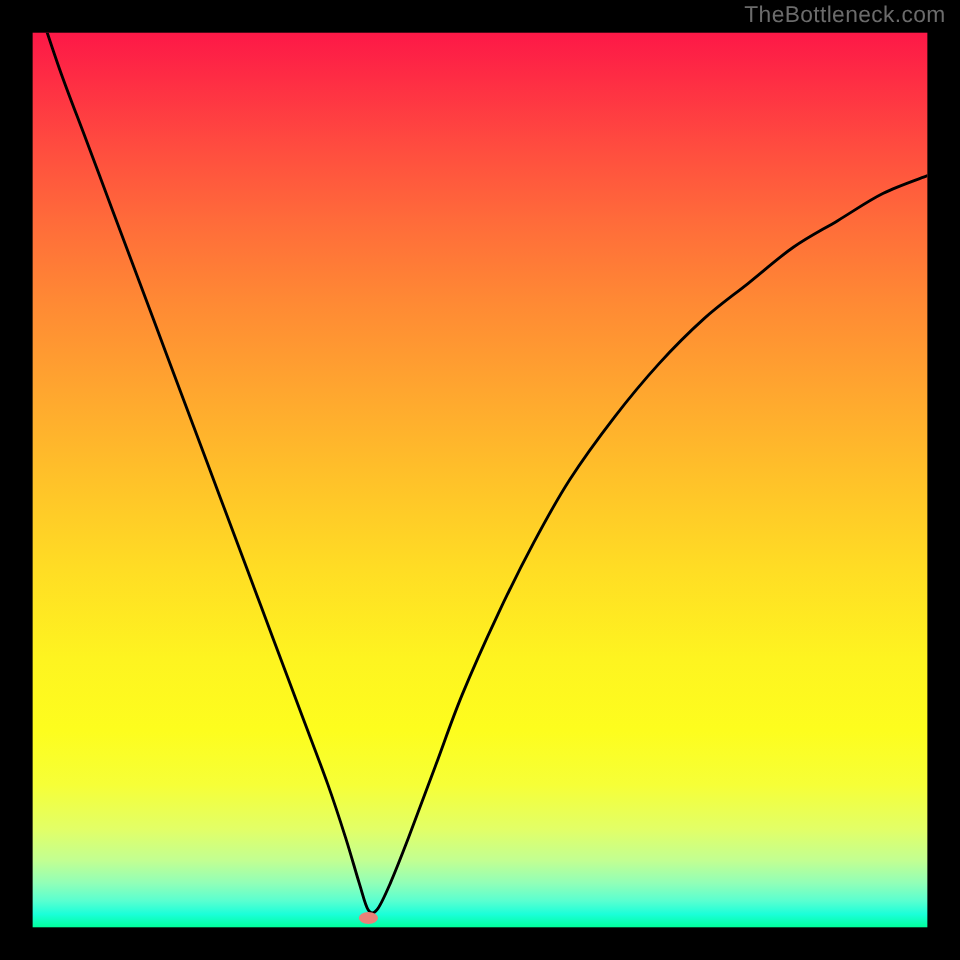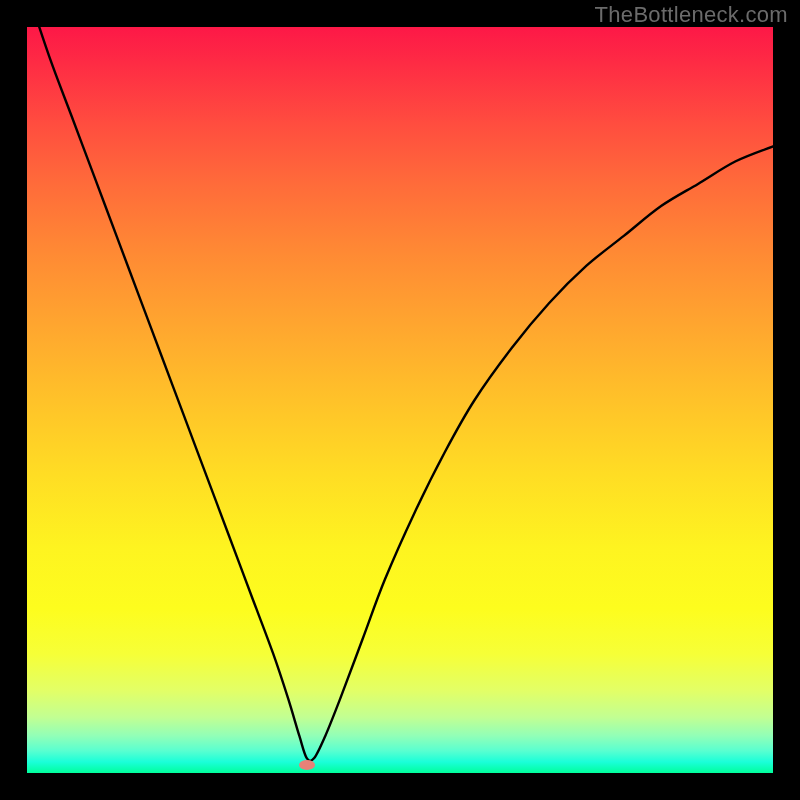--- a/index.html
+++ b/index.html
@@ -15,21 +15,21 @@
     position: relative;
     width: 800px;
     height: 800px;
     background: #000;
   }
   .watermark {
     position: absolute;
     top: 2px;
     right: 12px;
     color: #6b6b6b;
-    font-size: 22px;
+    font-size: 19px;
     font-weight: 500;
     letter-spacing: 0.3px;
     z-index: 5;
   }
   .plot-area {
     position: absolute;
     left: 27px;
     top: 27px;
     width: 746px;
     height: 746px;

